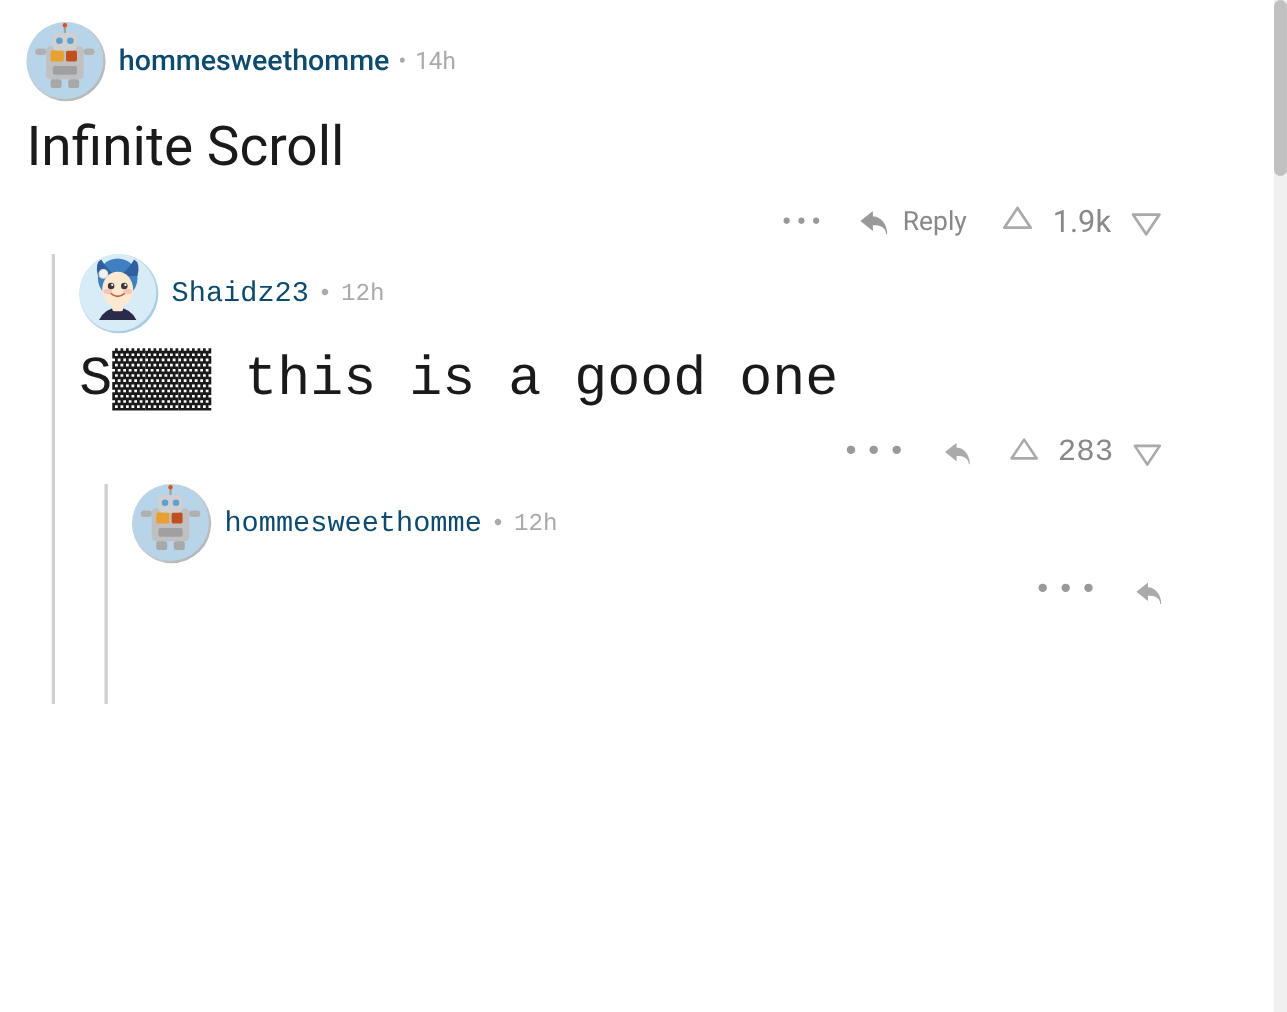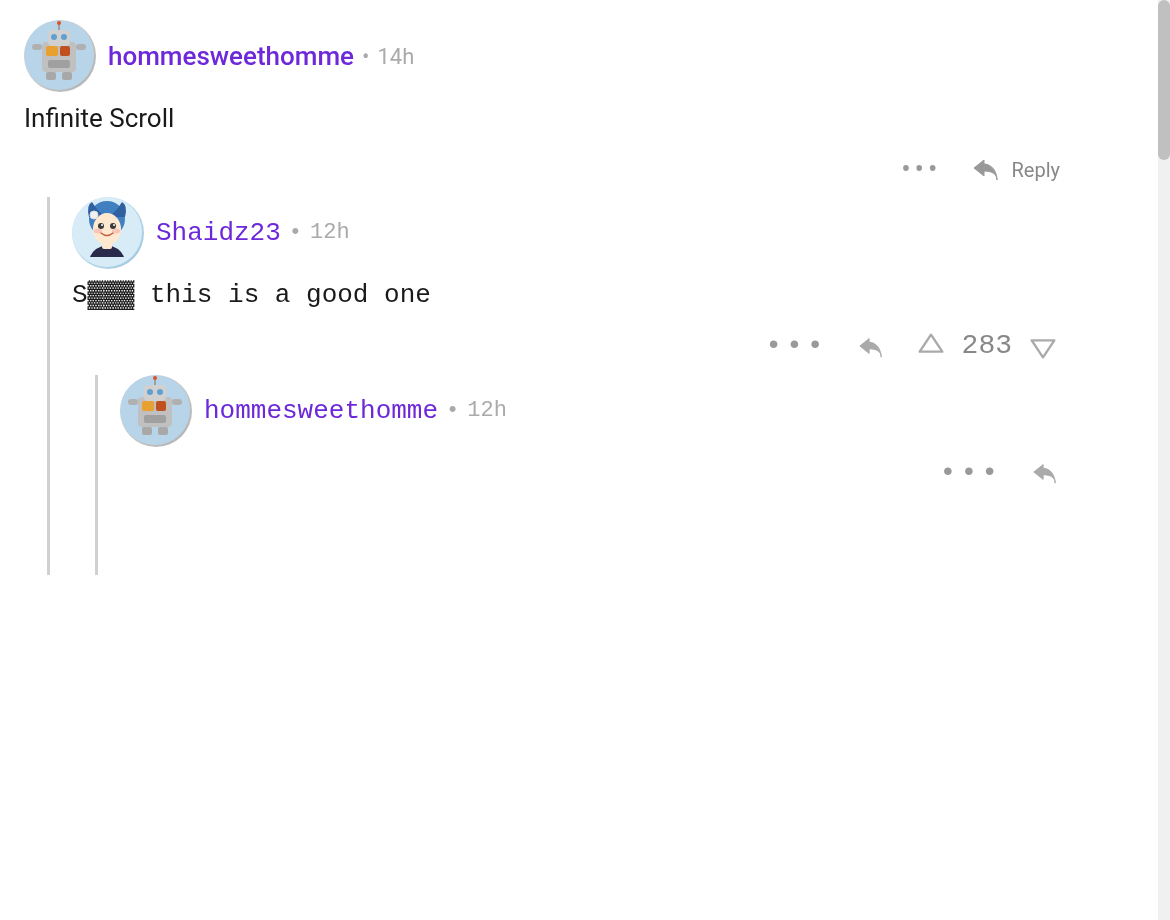--- a/index.html
+++ b/index.html
@@ -68,36 +68,36 @@
     }
 
     .username-line {
       display: flex;
       align-items: center;
       gap: 8px;
     }
 
     .username {
       font-size: 26px;
-      color: #6d28d9;
+      color: #0c4a6e;
       font-weight: 500;
     }
 
     .dot {
       color: #aaa;
       font-size: 22px;
     }
 
     .timestamp {
       font-size: 22px;
       color: #aaa;
     }
 
     .comment-text {
-      font-size: 26px;
+      font-size: 50px;
       color: #1a1a1a;
       line-height: 1.3;
       margin-bottom: 16px;
       padding-left: 0;
     }
 
     .comment-actions {
       display: flex;
       align-items: center;
       justify-content: flex-end;
@@ -107,24 +107,24 @@
     }
 
     .action-dots {
       font-size: 28px;
       color: #999;
       letter-spacing: 4px;
     }
 
     .action-reply {
       display: flex;
-      align-items: flex-end;
+      align-items: flex-start;
       gap: 10px;
       color: #888;
-      font-size: 20px;
+      font-size: 24px;
       cursor: pointer;
     }
 
     .action-votes {
       display: flex;
       align-items: center;
       gap: 14px;
       color: #888;
     }
 
@@ -209,20 +209,29 @@
 
     <div class="comment-text">Infinite Scroll</div>
 
     <div class="comment-actions">
       <span class="action-dots">•••</span>
       <span class="action-reply">
         <svg width="32" height="28" viewBox="0 0 32 28" fill="none" xmlns="http://www.w3.org/2000/svg">
           <path d="M14 6L4 14L14 22V17C22 17 27 20 27 26C27 18 22 10 14 10V6Z" fill="#999" stroke="#999" stroke-width="1"></path>
         </svg>
         <span>Reply</span>
+      </span>
+      <span class="action-votes">
+        <svg width="36" height="36" viewBox="0 0 36 36" fill="none" xmlns="http://www.w3.org/2000/svg">
+          <path d="M18 6L30 24H6L18 6Z" fill="none" stroke="#aaa" stroke-width="2.5" stroke-linejoin="round"></path>
+        </svg>
+        <span class="vote-count">1.9k</span>
+        <svg width="36" height="36" viewBox="0 0 36 36" fill="none" xmlns="http://www.w3.org/2000/svg">
+          <path d="M18 30L6 12H30L18 30Z" fill="none" stroke="#aaa" stroke-width="2.5" stroke-linejoin="round"></path>
+        </svg>
       </span>
     </div>
   </div>
 
   <div class="nested-wrapper">
     <div class="thread-line-area">
       <div class="thread-line"></div>
     </div>
     <div class="nested-comment">
       <div class="comment">

